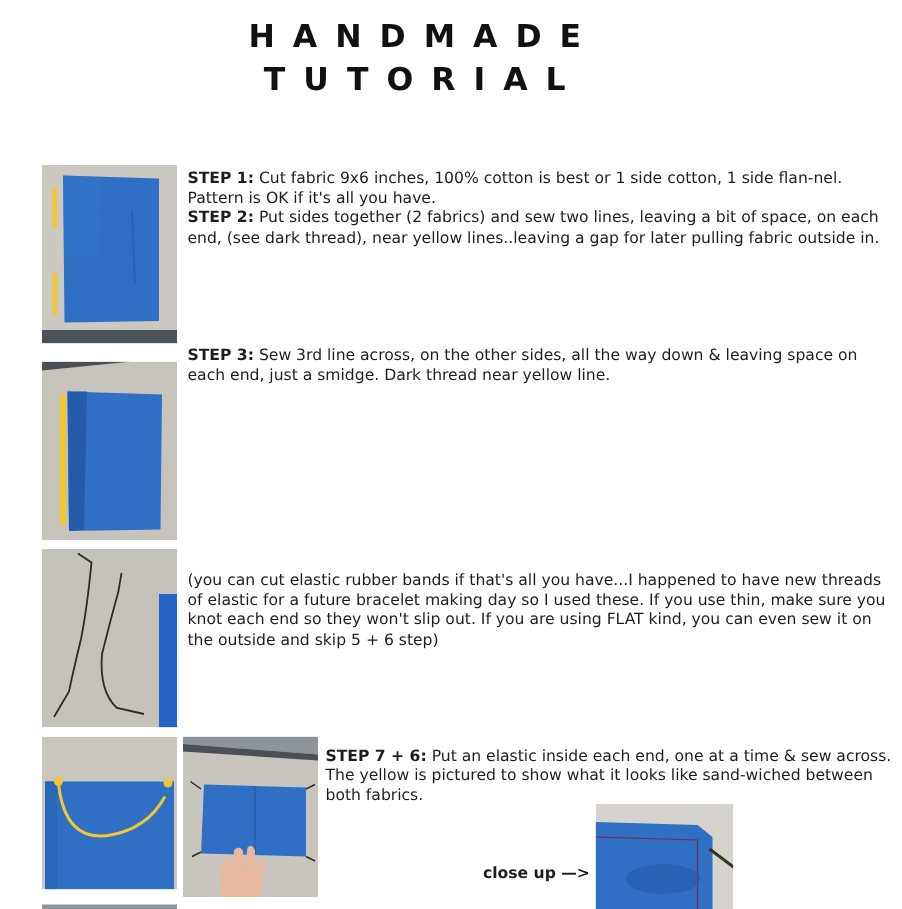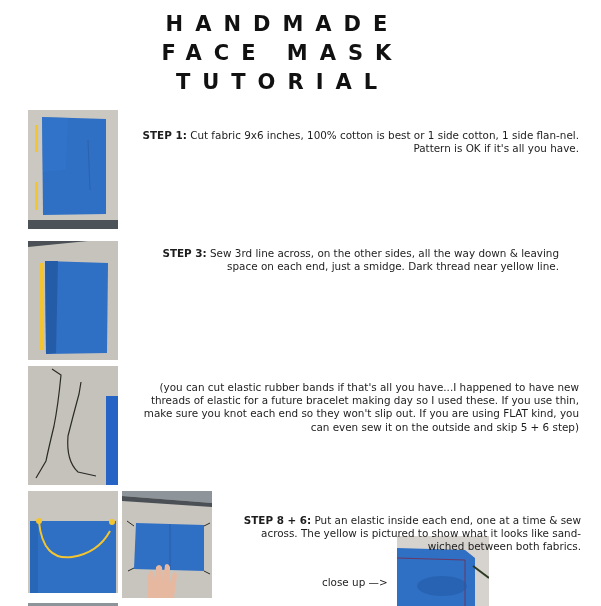--- a/index.html
+++ b/index.html
@@ -10,29 +10,28 @@
     font-family: "DejaVu Sans", sans-serif; font-weight: bold; font-size: 21px;
     letter-spacing: 12px; line-height: 29px; color: #111;
   }
   .title div { padding-left: 12px; }
   .photo { position: absolute; overflow: hidden; }
   .text {
     position: absolute; font-size: 10.4px; line-height: 13.2px; color: #1d1d1d;
     font-family: "DejaVu Sans", sans-serif;
   }
   .text b { font-weight: bold; }
-  .text p { margin: 16px; text-align: right; }
-  .closeup-label { position: absolute; font-size: 10.4px; font-family: "DejaVu Sans", sans-serif; color: #1d1d1d; }
+  .text p { margin: 0; }
+  .closeup-label { position: absolute; font-size: 10.4px; font-family: "DejaVu Sans", sans-serif; color: #1d1d1d; font-weight: bold; }
 </style>
 </head>
 <body>
 
 <div class="title">
   <div>HANDMADE</div>
-  <div>FACE MASK</div>
   <div>TUTORIAL</div>
 </div>
 
 <div class="photo" style="left:28px;top:110px;width:90px;height:119px;">
   <svg width="90" height="119" viewBox="0 0 90 119">
     <rect width="90" height="119" fill="#cbc8c2"></rect>
     <rect x="0" y="110" width="90" height="9" fill="#4c5358"></rect>
     <polygon points="14,7 78,9 78,104 15,105" fill="#2f6fc4"></polygon>
     <polygon points="14,7 40,8 38,60 15,62" fill="#3478cc" opacity="0.5"></polygon>
     <line x1="60" y1="30" x2="62" y2="80" stroke="#2a62b0" stroke-width="1"></line>
@@ -88,29 +87,30 @@
     <rect width="92" height="70" fill="#d6d3ce"></rect>
     <polygon points="0,12 68,14 78,22 78,70 0,70" fill="#2f6fc4"></polygon>
     <path d="M0,22 L68,24 L68,70" stroke="#7a2a4a" stroke-width="0.8" fill="none"></path>
     <ellipse cx="45" cy="50" rx="25" ry="10" fill="#255ca8" opacity="0.6"></ellipse>
     <path d="M76,30 L92,42" stroke="#2b3a20" stroke-width="2"></path>
   </svg>
 </div>
 
 <div class="text" style="left:125px;top:113px;width:470px;">
   <p><b>STEP 1:</b><span> Cut fabric 9x6 inches, 100% cotton is best or 1 side cotton, 1 side flan-nel. Pattern is OK if it's all you have.</span></p>
+  <p><b>STEP 2:</b><span> Put sides together (2 fabrics) and sew two lines, leaving a bit of space, on each end, (see dark thread), near yellow lines..leaving a gap for later pulling fabric outside in.</span></p>
 </div>
 
 <div class="text" style="left:125px;top:231px;width:450px;">
   <p><b>STEP 3:</b><span> Sew 3rd line across, on the other sides, all the way down &amp; leaving space on each end, just a smidge. Dark thread near yellow line.</span></p>
 </div>
 
 <div class="text" style="left:125px;top:368px;width:470px;">
   <p style="margin-top:13px;">(you can cut elastic rubber bands if that's all you have...I happened to have new threads of elastic for a future bracelet making day so I used these. If you use thin, make sure you knot each end so they won't slip out. If you are using FLAT kind, you can even sew it on the outside and skip 5 + 6 step)</p>
 </div>
 
 <div class="text" style="left:217px;top:498px;width:380px;">
-  <p><b>STEP 8 + 6:</b><span> Put an elastic inside each end, one at a time &amp; sew across. The yellow is pictured to show what it looks like sand-wiched between both fabrics.</span></p>
+  <p><b>STEP 7 + 6:</b><span> Put an elastic inside each end, one at a time &amp; sew across. The yellow is pictured to show what it looks like sand-wiched between both fabrics.</span></p>
 </div>
 
 <div class="closeup-label" style="left:322px;top:576px;">close up —&gt;</div>
 
 <div class="photo" style="left:28px;top:603px;width:90px;height:3px;background:#8e959a;"></div>
 
 </body></html>

